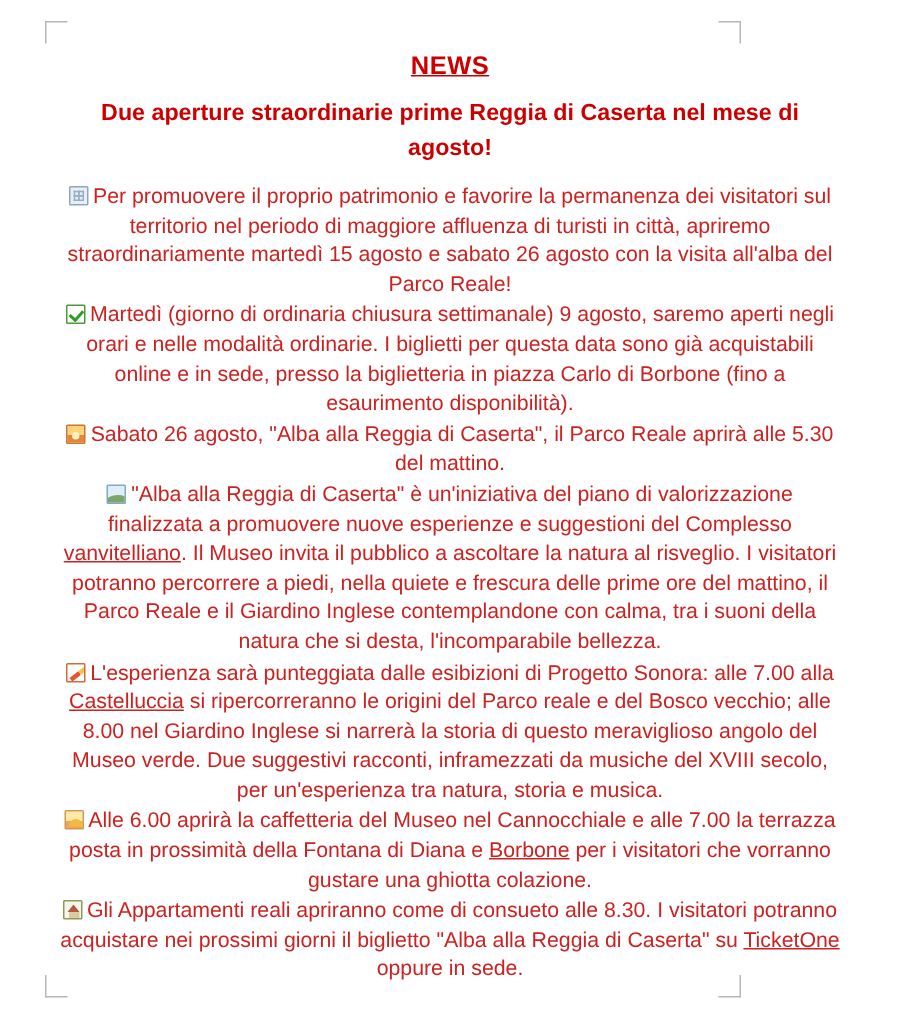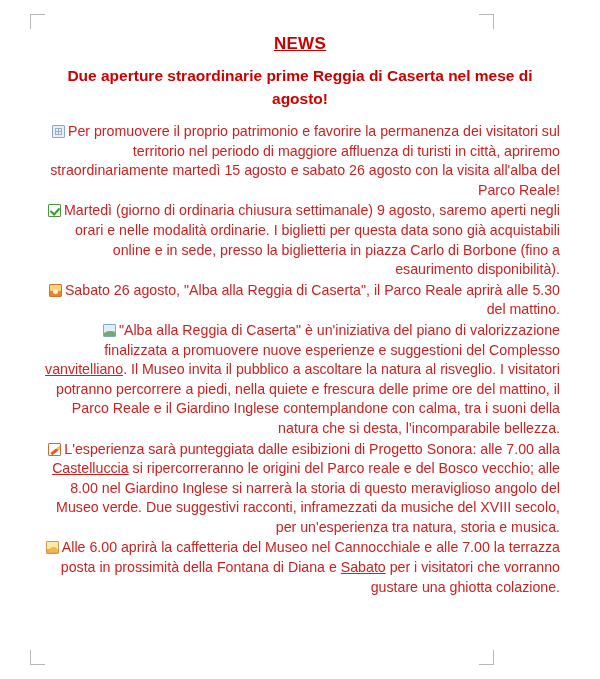--- a/index.html
+++ b/index.html
@@ -61,21 +61,21 @@
     line-height: 23px;
     margin: 0 0 12px 0;
     padding: 0 6px;
   }
 
   .para {
     color: #cc2222;
     font-size: 14.2px;
     line-height: 19.6px;
     margin: 0 0 1px 0;
-    text-align: right;
+    text-align: center;
   }
 
   .bullet-icon {
     display: inline-block;
     width: 13px;
     height: 13px;
     vertical-align: -2px;
     margin-right: 3px;
     border-radius: 1px;
     position: relative;
@@ -214,18 +214,21 @@
 
     <p class="para">
       <span class="bullet-icon ico-hill"></span><span>"Alba alla Reggia di Caserta" è un'iniziativa del piano di valorizzazione finalizzata a promuovere nuove esperienze e suggestioni del Complesso <span class="u">vanvitelliano</span>. Il Museo invita il pubblico a ascoltare la natura al risveglio. I visitatori potranno percorrere a piedi, nella quiete e frescura delle prime ore del mattino, il Parco Reale e il Giardino Inglese contemplandone con calma, tra i suoni della natura che si desta, l'incomparabile bellezza.</span>
     </p>
 
     <p class="para">
       <span class="bullet-icon ico-pen"></span><span>L'esperienza sarà punteggiata dalle esibizioni di Progetto Sonora: alle 7.00 alla <span class="u">Castelluccia</span> si ripercorreranno le origini del Parco reale e del Bosco vecchio; alle 8.00 nel Giardino Inglese si narrerà la storia di questo meraviglioso angolo del Museo verde. Due suggestivi racconti, inframezzati da musiche del XVIII secolo, per un'esperienza tra natura, storia e musica.</span>
     </p>
 
     <p class="para">
-      <span class="bullet-icon ico-sunrise"></span><span>Alle 6.00 aprirà la caffetteria del Museo nel Cannocchiale e alle 7.00 la terrazza posta in prossimità della Fontana di Diana e <span class="u">Sabato</span> per i visitatori che vorranno gustare una ghiotta colazione.</span>
-    </p>
-
+      <span class="bullet-icon ico-sunrise"></span><span>Alle 6.00 aprirà la caffetteria del Museo nel Cannocchiale e alle 7.00 la terrazza posta in prossimità della Fontana di Diana e <span class="u">Borbone</span> per i visitatori che vorranno gustare una ghiotta colazione.</span>
+    </p>
+
+    <p class="para">
+      <span class="bullet-icon ico-house"></span><span>Gli Appartamenti reali apriranno come di consueto alle 8.30. I visitatori potranno acquistare nei prossimi giorni il biglietto "Alba alla Reggia di Caserta" su <span class="u">TicketOne</span> oppure in sede.</span>
+    </p>
 
   </div>
 </div>
 
 </body></html>

